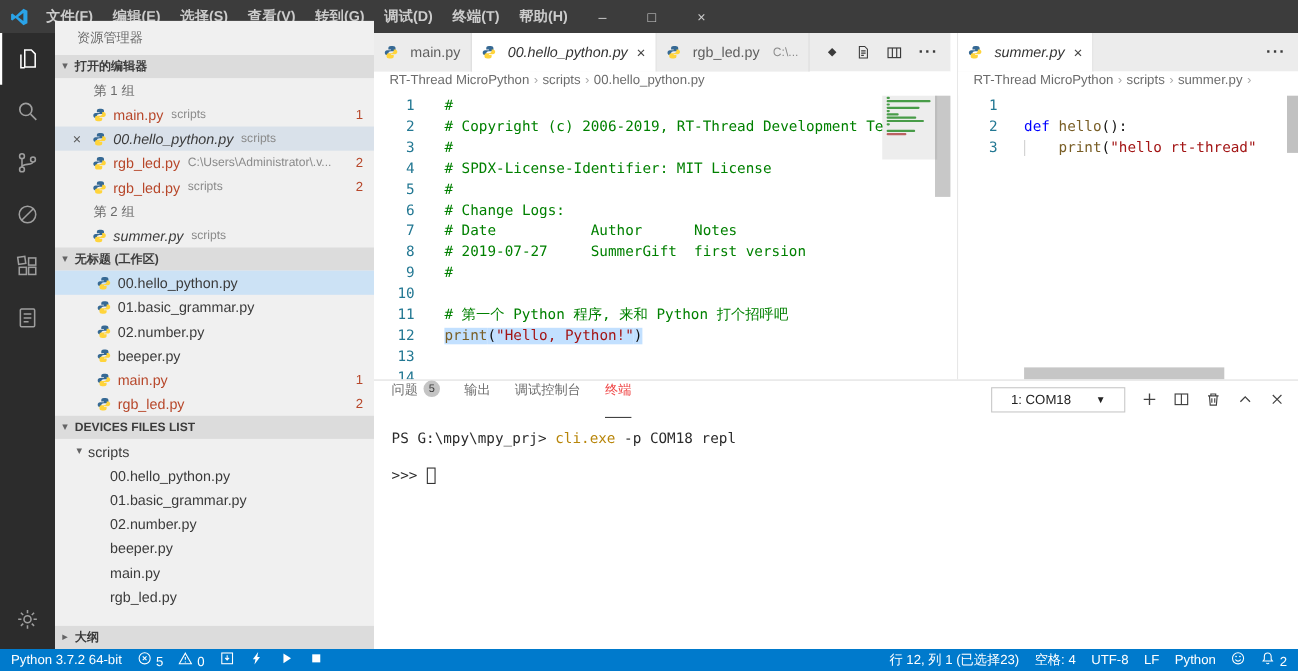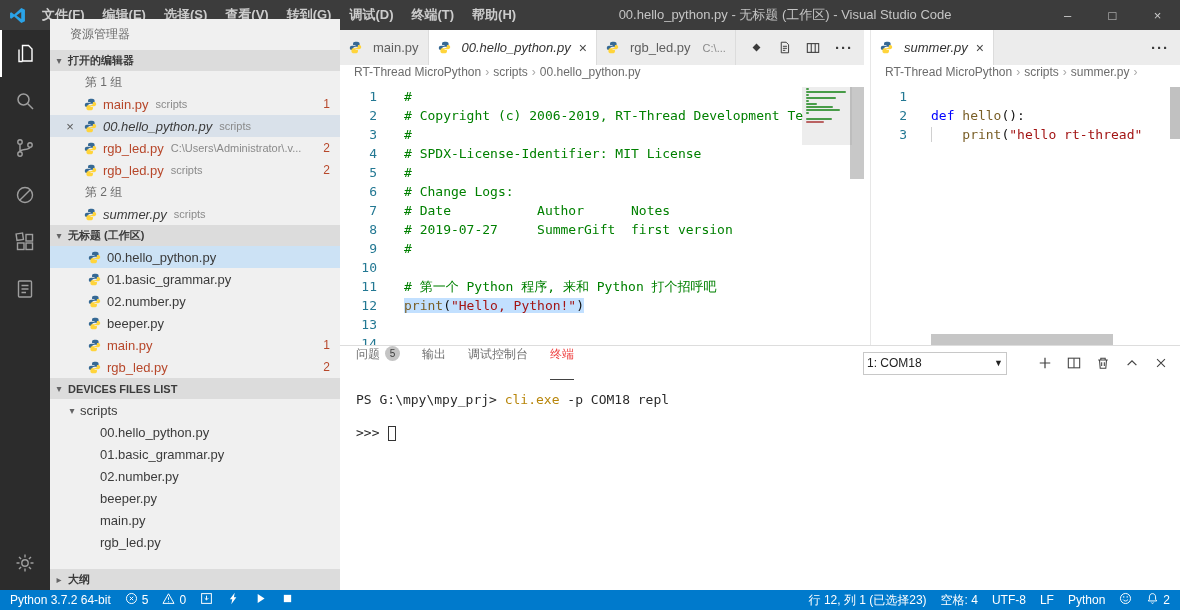--- a/index.html
+++ b/index.html
@@ -83,33 +83,33 @@
   .hscroll .thumb { height:100%; width:182px; background:#c6c6c6; }
 
   
   #panel { position:absolute; left:340px; top:345px; right:0; bottom:20px; background:#fff; border-top:1px solid #ddd; }
   .panel-top { height:34px; display:flex; align-items:center; padding:0 12px 0 16px; }
   #ptabs { display:flex; gap:22px; height:100%; align-items:center; }
   .ptab { display:flex; align-items:flex-start; gap:5px; height:100%; font-size:12px; color:#6f6f6f; border-bottom:1px solid transparent; }
   .ptab.active { color:#ef4444; border-bottom-color:#424242; }
   .pbadge { min-width:15px; height:15px; border-radius:8px; background:#c4c4c4; color:#3b3b3b; font-size:10px; display:flex; align-items:center; justify-content:center; padding:0 3px; }
   .panel-right { margin-left:auto; display:flex; align-items:center; gap:15px; }
-  .term-select { width:144px; height:23px; border:1px solid #c8c8c8; background:#fff; display:flex; align-items:center; justify-content:space-between; padding:0 3px; font-size:12px; color:#222; margin-right:16px; }
+  .term-select { width:122px; height:23px; border:1px solid #c8c8c8; background:#fff; display:flex; align-items:center; justify-content:space-between; padding:0 17px; font-size:12px; color:#222; margin-right:0; }
   .caret { font-size:9px; color:#222; }
   .pact { display:flex; }
   .term { padding:10px 0 0 16px; font-family:"DejaVu Sans Mono","Liberation Mono",monospace; font-size:13px; color:#2b2b2b; }
   .tline { height:19px; line-height:19px; white-space:pre; }
   .tline.gap { height:14px; }
   .cmd { color:#b8860b; }
   .cursor { display:inline-block; width:8px; height:15px; border:1px solid #333; vertical-align:middle; margin-left:1px; }
 
   
   #statusbar { position:absolute; left:0; bottom:0; width:100%; height:20px; background:#007acc; color:#fff; display:flex; align-items:center; font-size:12px; padding:0 10px; }
   #sbleft, #sbright { display:flex; align-items:center; gap:14px; }
-  .sitem { display:flex; align-items:center; gap:4px; white-space:nowrap; }
+  .sitem { display:flex; align-items:flex-end; gap:4px; white-space:nowrap; }
   .flex1 { flex:1; }
 </style>
 </head>
 <body>
 
 <div id="root">
 
   <div id="titlebar">
     <span id="logo">
       <svg width="17" height="17" viewBox="0 0 16 16">
@@ -119,21 +119,20 @@
     <div id="menubar">
         <div class="menu-item">文件(F)</div>
         <div class="menu-item">编辑(E)</div>
         <div class="menu-item">选择(S)</div>
         <div class="menu-item">查看(V)</div>
         <div class="menu-item">转到(G)</div>
         <div class="menu-item">调试(D)</div>
         <div class="menu-item">终端(T)</div>
         <div class="menu-item">帮助(H)</div>
       </div>
-    <div id="wintitle">00.hello_python.py - 无标题 (工作区) - Visual Studio Code</div>
     <div id="wincontrols">
       <div class="wc">–</div>
       <div class="wc">□</div>
       <div class="wc">×</div>
     </div>
   </div>
 
   <div id="activitybar">
     <div class="act-icon active">
       <svg width="24" height="24" viewBox="0 0 24 24" fill="none" stroke="currentColor" stroke-width="1.4">

